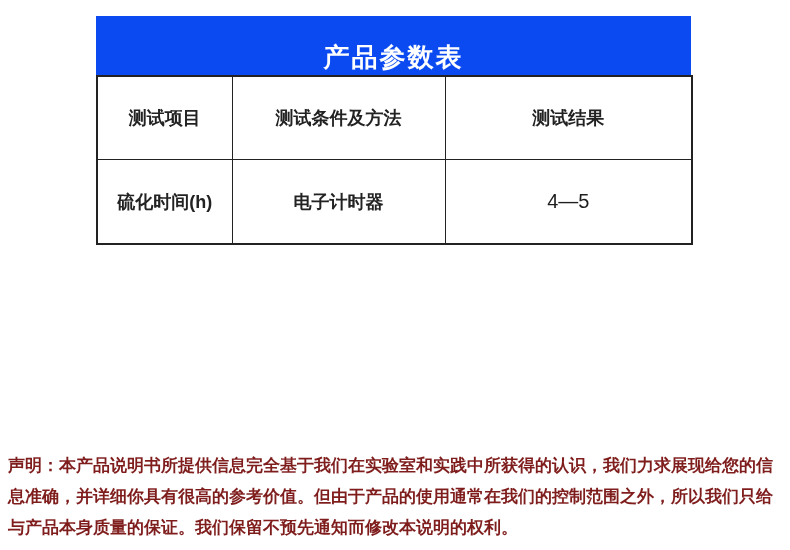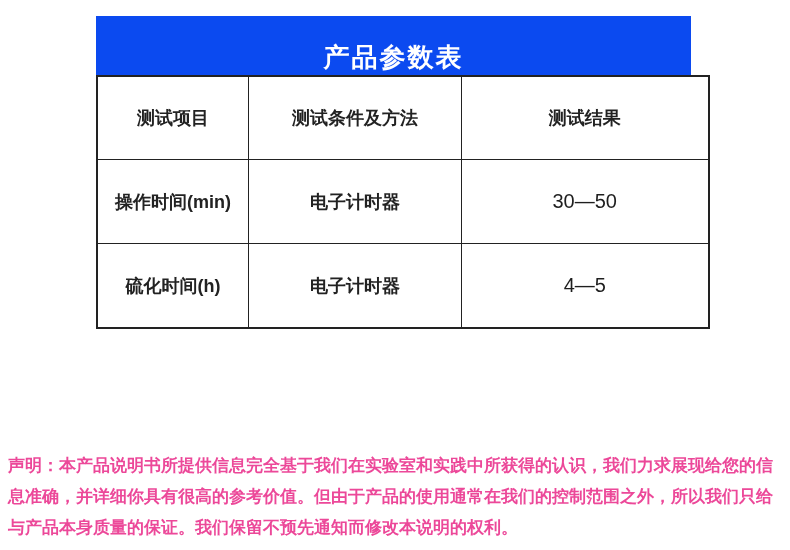--- a/index.html
+++ b/index.html
@@ -67,21 +67,21 @@
   }
   .disclaimer {
     position: absolute;
     left: 8px;
     top: 450px;
     width: 776px;
     margin: 0;
     font-size: 17px;
     font-weight: bold;
     line-height: 31px;
-    color: #ec4899;
+    color: #7f1d1d;
     text-align: left;
   }
 </style>
 </head>
 <body>
 
 <div class="banner" style="background: rgb(11, 74, 240); color: rgb(255, 255, 255);">
   <span>产品参数表</span>
 </div>
 
@@ -93,25 +93,20 @@
   </colgroup>
   <thead>
     <tr>
       <th>测试项目</th>
       <th>测试条件及方法</th>
       <th>测试结果</th>
     </tr>
   </thead>
   <tbody>
     <tr>
-      <td class="c1">操作时间(min)</td>
-      <td class="c2">电子计时器</td>
-      <td class="c3">30—50</td>
-    </tr>
-    <tr>
       <td class="c1">硫化时间(h)</td>
       <td class="c2">电子计时器</td>
       <td class="c3">4—5</td>
     </tr>
   </tbody>
 </table>
 
 <p class="disclaimer">声明：本产品说明书所提供信息完全基于我们在实验室和实践中所获得的认识，我们力求展现给您的信息准确，并详细你具有很高的参考价值。但由于产品的使用通常在我们的控制范围之外，所以我们只给与产品本身质量的保证。我们保留不预先通知而修改本说明的权利。</p>
 
 </body></html>

